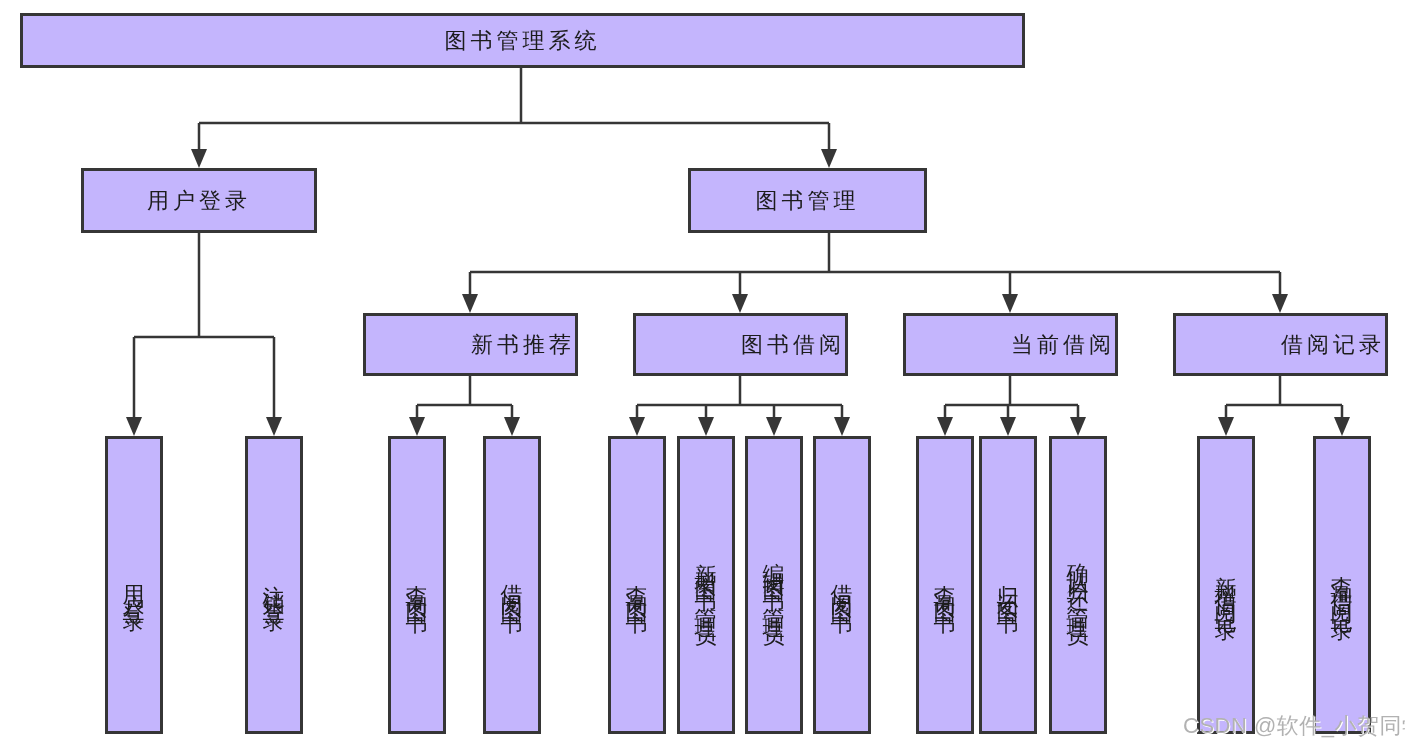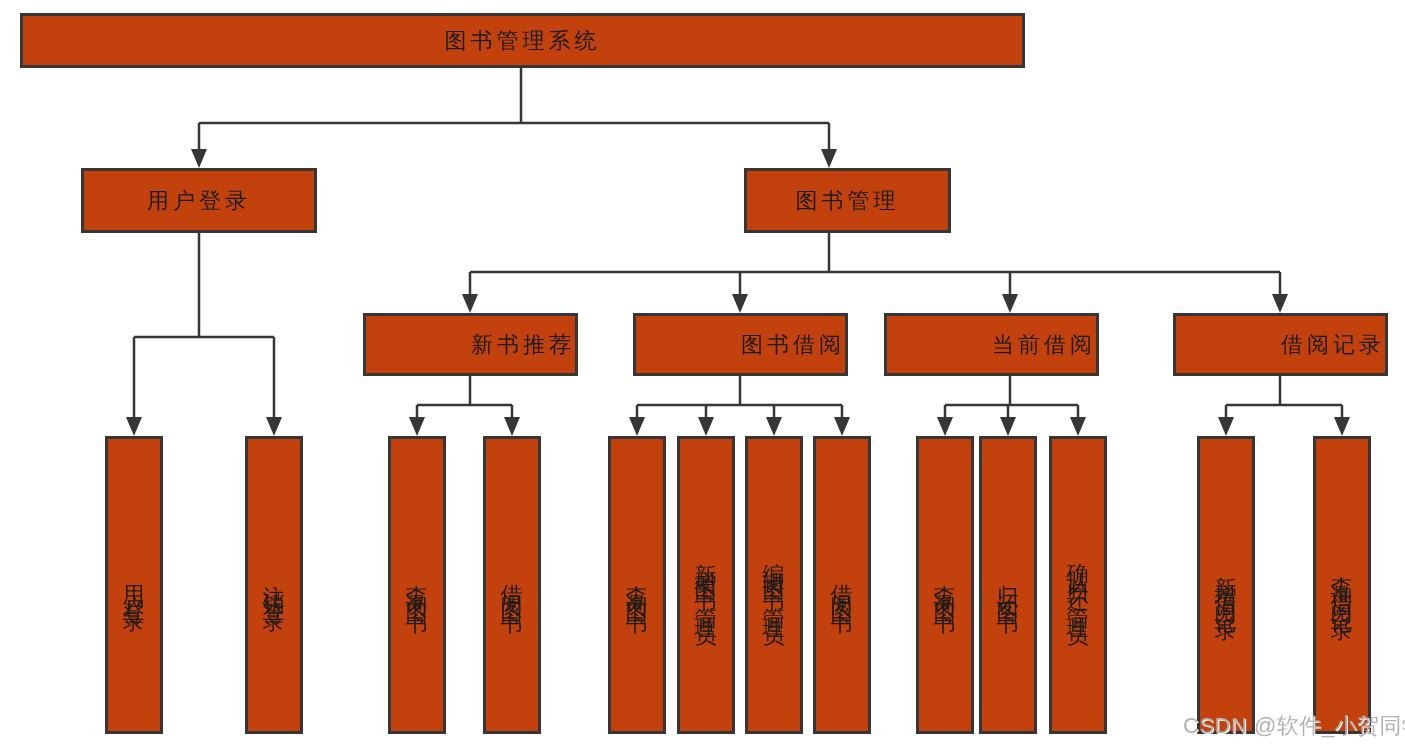--- a/index.html
+++ b/index.html
@@ -11,21 +11,21 @@
     overflow: hidden;
     font-family: "Liberation Sans", "DejaVu Sans", sans-serif;
   }
   .connector-layer {
     position: absolute;
     left: 0; top: 0;
     width: 1405px; height: 747px;
   }
   .box {
     position: absolute;
-    background: #c2410c;
+    background: #c4b5fd;
     border: 3px solid #363636;
     box-sizing: border-box;
     display: flex;
     align-items: center;
     justify-content: center;
   }
   .hlabel {
     font-size: 22px;
     letter-spacing: 4px;
     color: #1c1c1c;
@@ -91,31 +91,31 @@
     </g>
   </svg>
 
   <div class="box" style="left:20px; top:13px; width:1005px; height:55px;">
     <span class="hlabel">图书管理系统</span>
   </div>
 
   <div class="box l2" style="left:81px; width:236px;">
     <span class="hlabel">用户登录</span>
   </div>
-  <div class="box l2" style="left:744px; width:207px;">
+  <div class="box l2" style="left:688px; width:239px;">
     <span class="hlabel">图书管理</span>
   </div>
 
   <div class="box l3" style="left:363px;">
     <span class="hlabel">新书推荐</span>
   </div>
   <div class="box l3" style="left:633px;">
     <span class="hlabel">图书借阅</span>
   </div>
-  <div class="box l3" style="left:884px;">
+  <div class="box l3" style="left:903px;">
     <span class="hlabel">当前借阅</span>
   </div>
   <div class="box l3" style="left:1173px;">
     <span class="hlabel">借阅记录</span>
   </div>
 
   <div class="box leaf" style="left:105px;">
     <span class="vlabel">用户登录</span>
   </div>
   <div class="box leaf" style="left:245px;">

